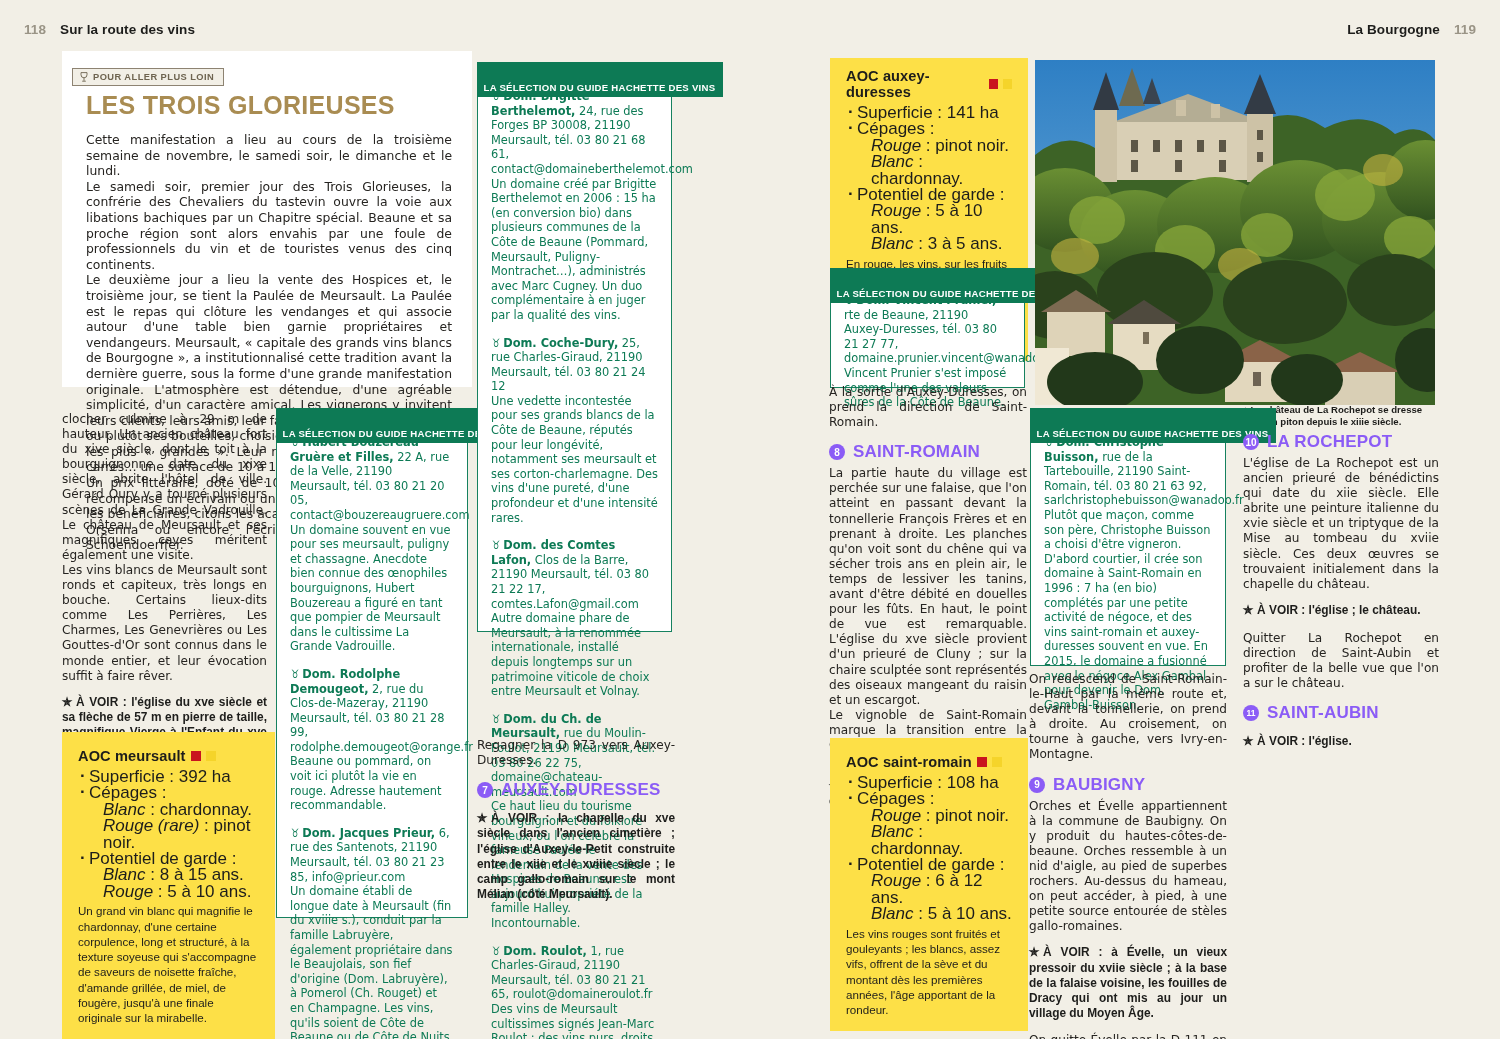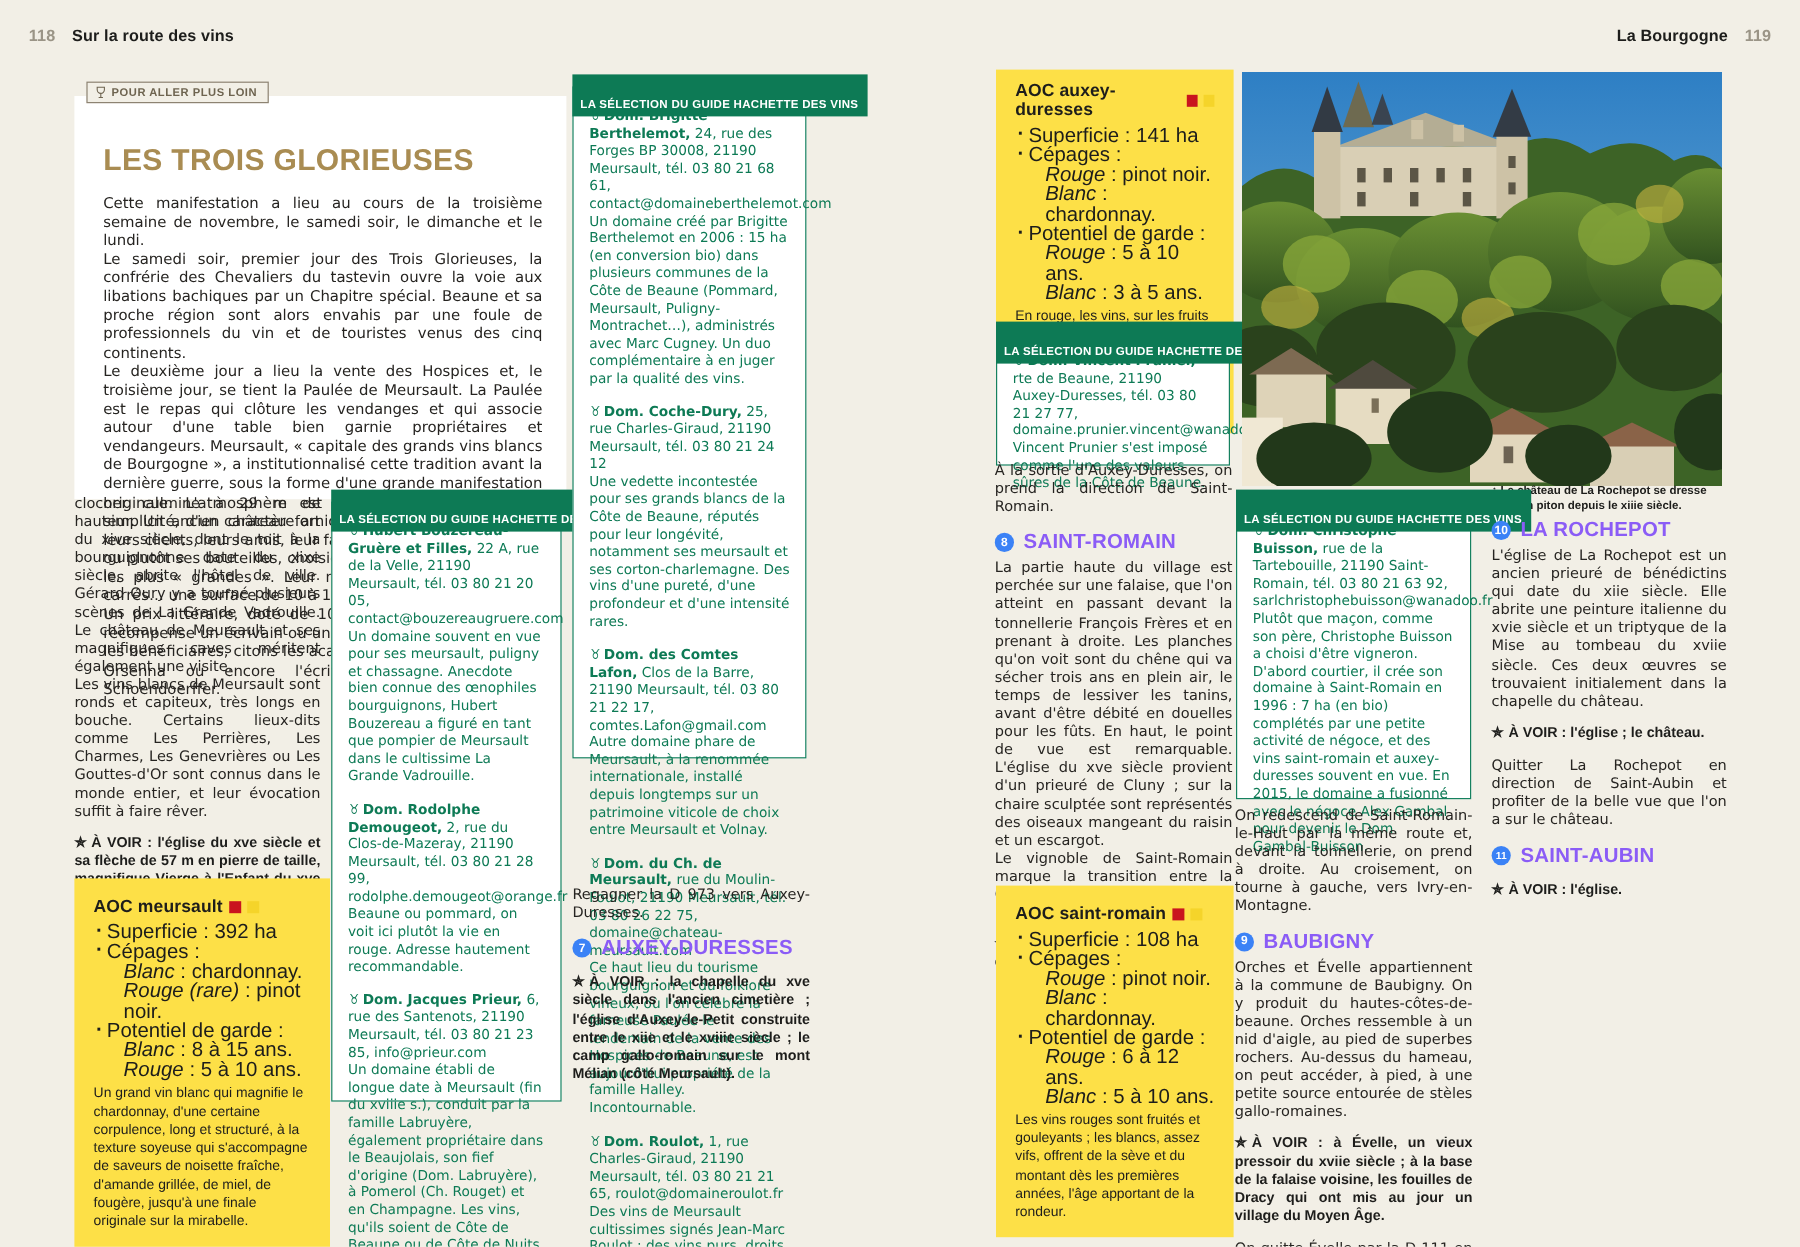--- a/index.html
+++ b/index.html
@@ -22,21 +22,21 @@
   .col{position:absolute;}
   p{margin:0;}
 
   .body-txt{
     font-size:12.1px;line-height:15.1px;text-align:justify;
     color:#262421;font-family:"DejaVu Sans",sans-serif;
   }
 
   
   .feature{
-    position:absolute;left:62px;top:80px;width:410px;
+    position:absolute;left:62px;top:51px;width:410px;
     background:#ffffff;padding:28px 20px 18px 24px;box-sizing:border-box;
   }
   .tagbox{
     position:absolute;left:72px;top:68px;
     border:1px solid #8d8372;background:#f2efe6;
     padding:3px 9px 3px 7px;
     font-size:9.3px;font-weight:700;letter-spacing:.45px;
     color:#6e6450;display:flex;align-items:center;gap:5px;
     z-index:3;
   }
@@ -75,21 +75,21 @@
   .aoc ul>li:before{content:"·";position:absolute;left:2px;top:-1px;font-weight:700;}
   .aoc .sub{padding-left:14px;list-style:none;margin:0;}
   .aoc .sub li{padding-left:0;}
   .aoc .sub li:before{content:"";}
   .aoc i{font-style:italic;}
   .aoc .note{font-size:11.6px;line-height:15.3px;margin-top:3px;}
 
   
   .sect{display:flex;align-items:center;gap:8px;margin:12px 0 4px 0;}
   .num{
-    width:16px;height:16px;border-radius:50%;background:#3b82f6;color:#fff;
+    width:16px;height:16px;border-radius:50%;background:#8b5cf6;color:#fff;
     font-size:10px;font-weight:700;display:flex;align-items:center;justify-content:center;
     flex:0 0 auto;
   }
   .sect h2{margin:0;font-size:17px;font-weight:700;letter-spacing:.2px;color:#8b5cf6;}
 
   
   .avoir{font-size:11.9px;line-height:15.2px;font-weight:700;text-align:justify;margin-top:11px;}
   .avoir .star{font-size:12px;margin-right:4px;}
 
   

